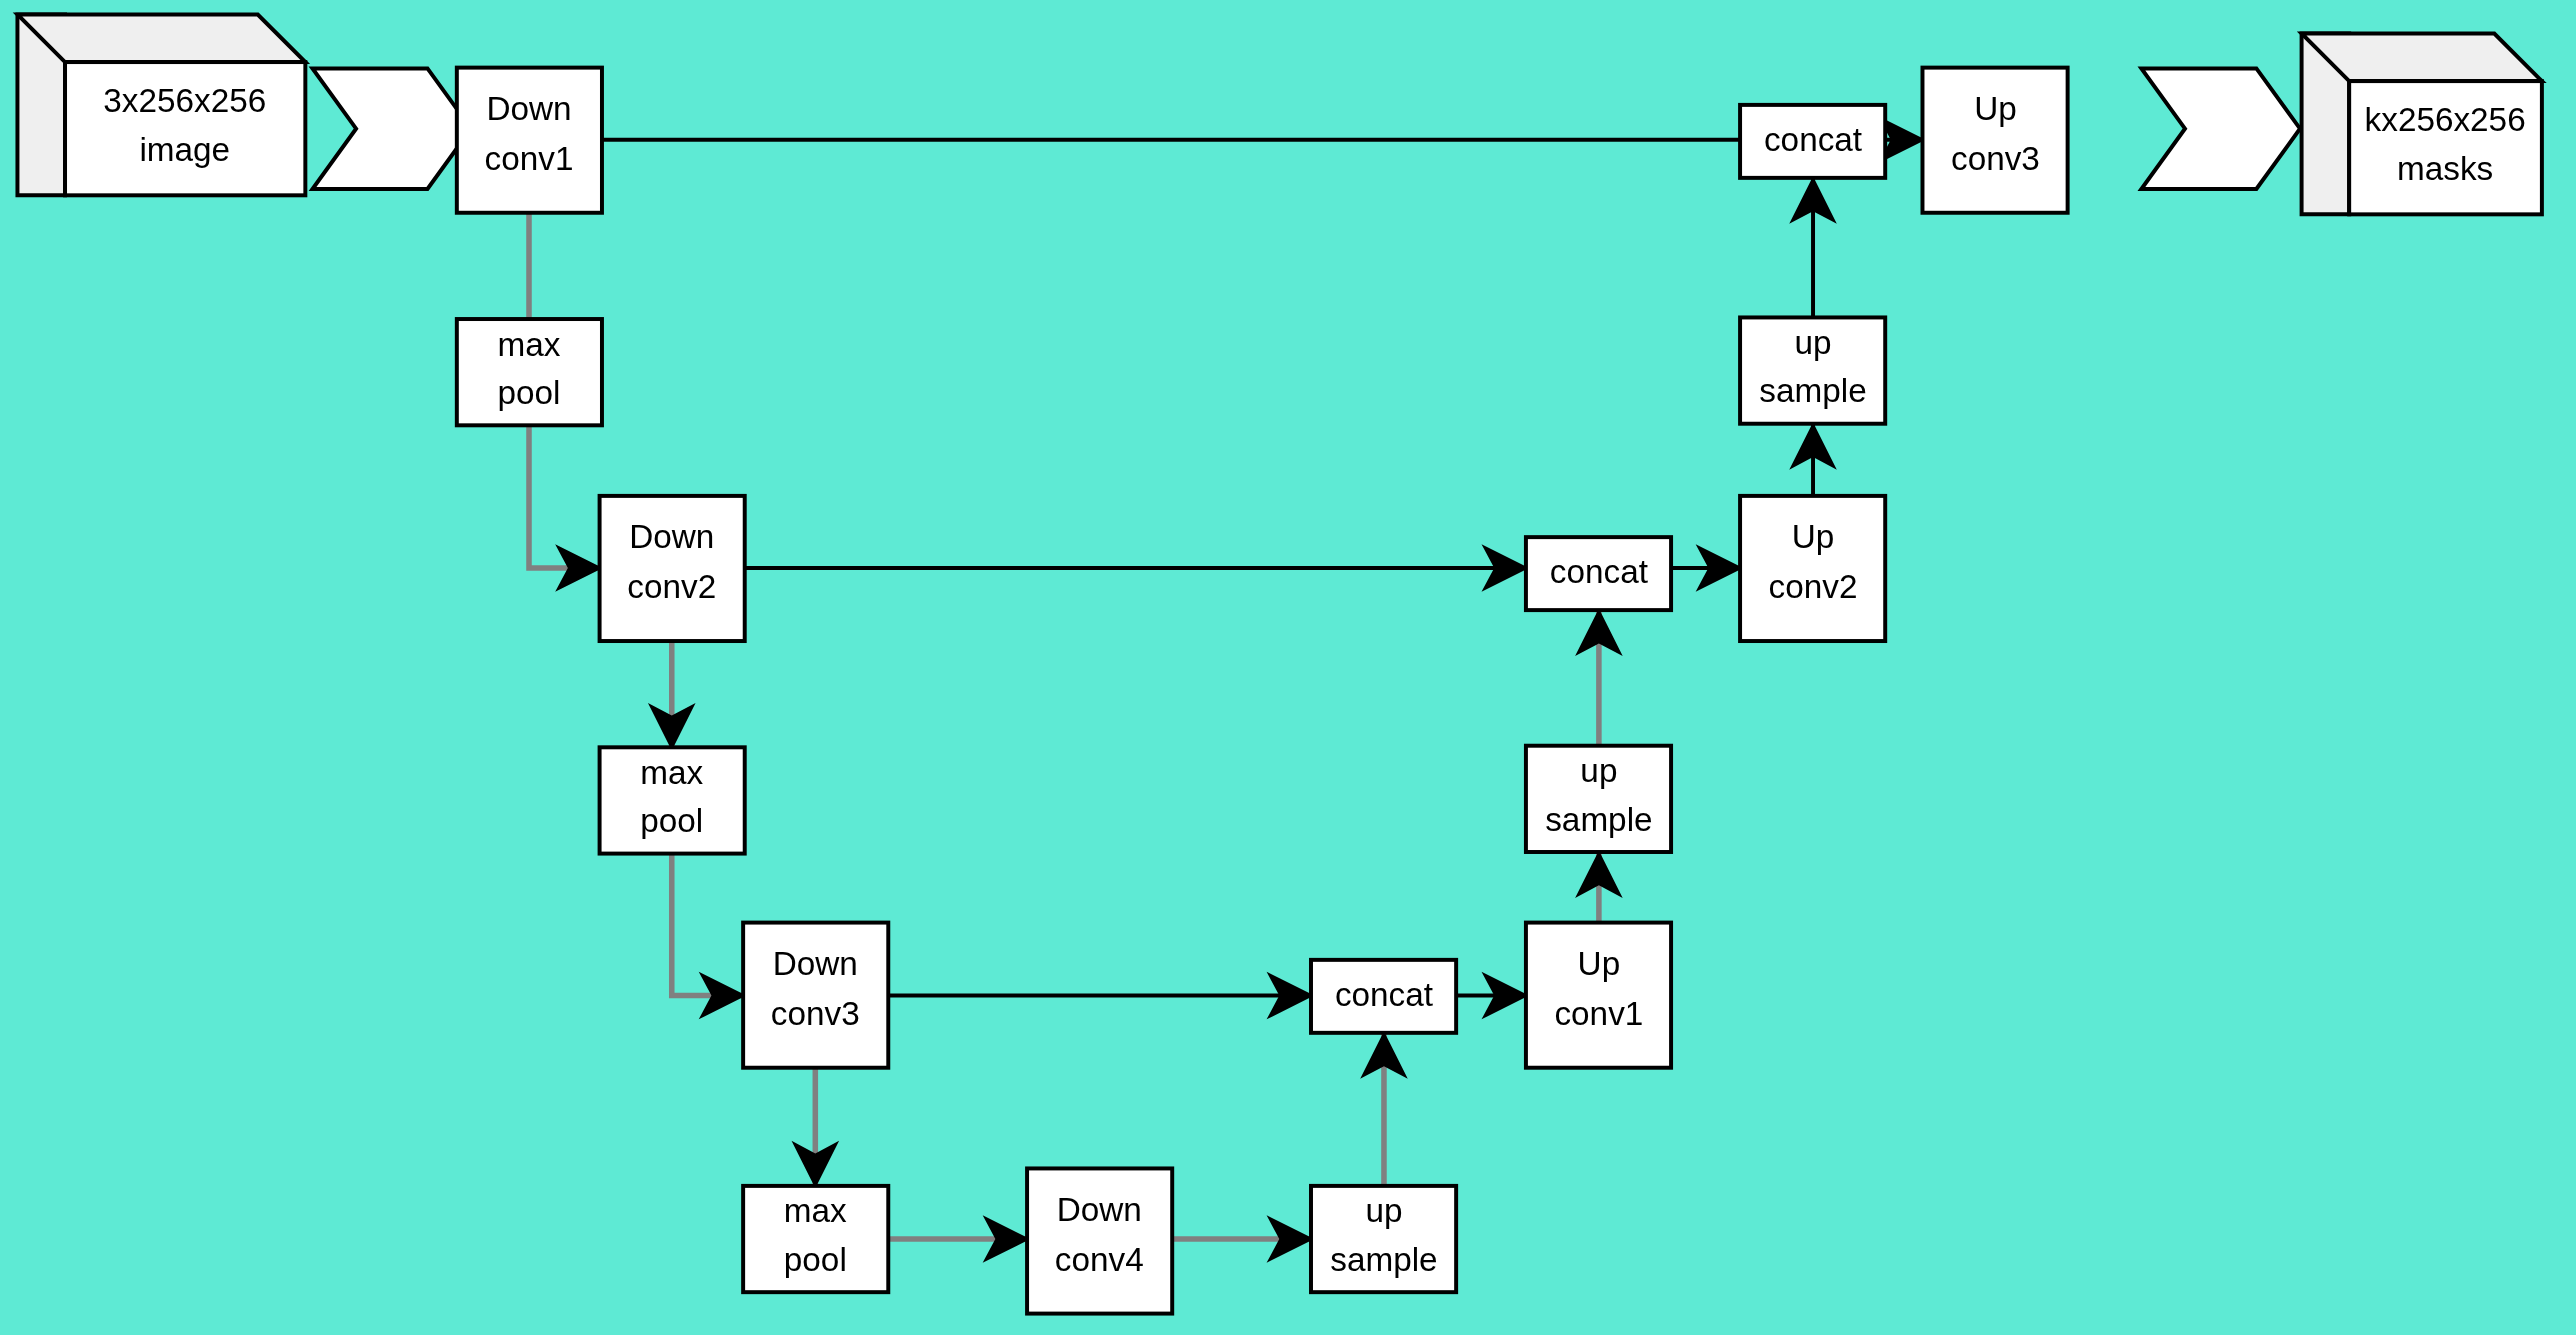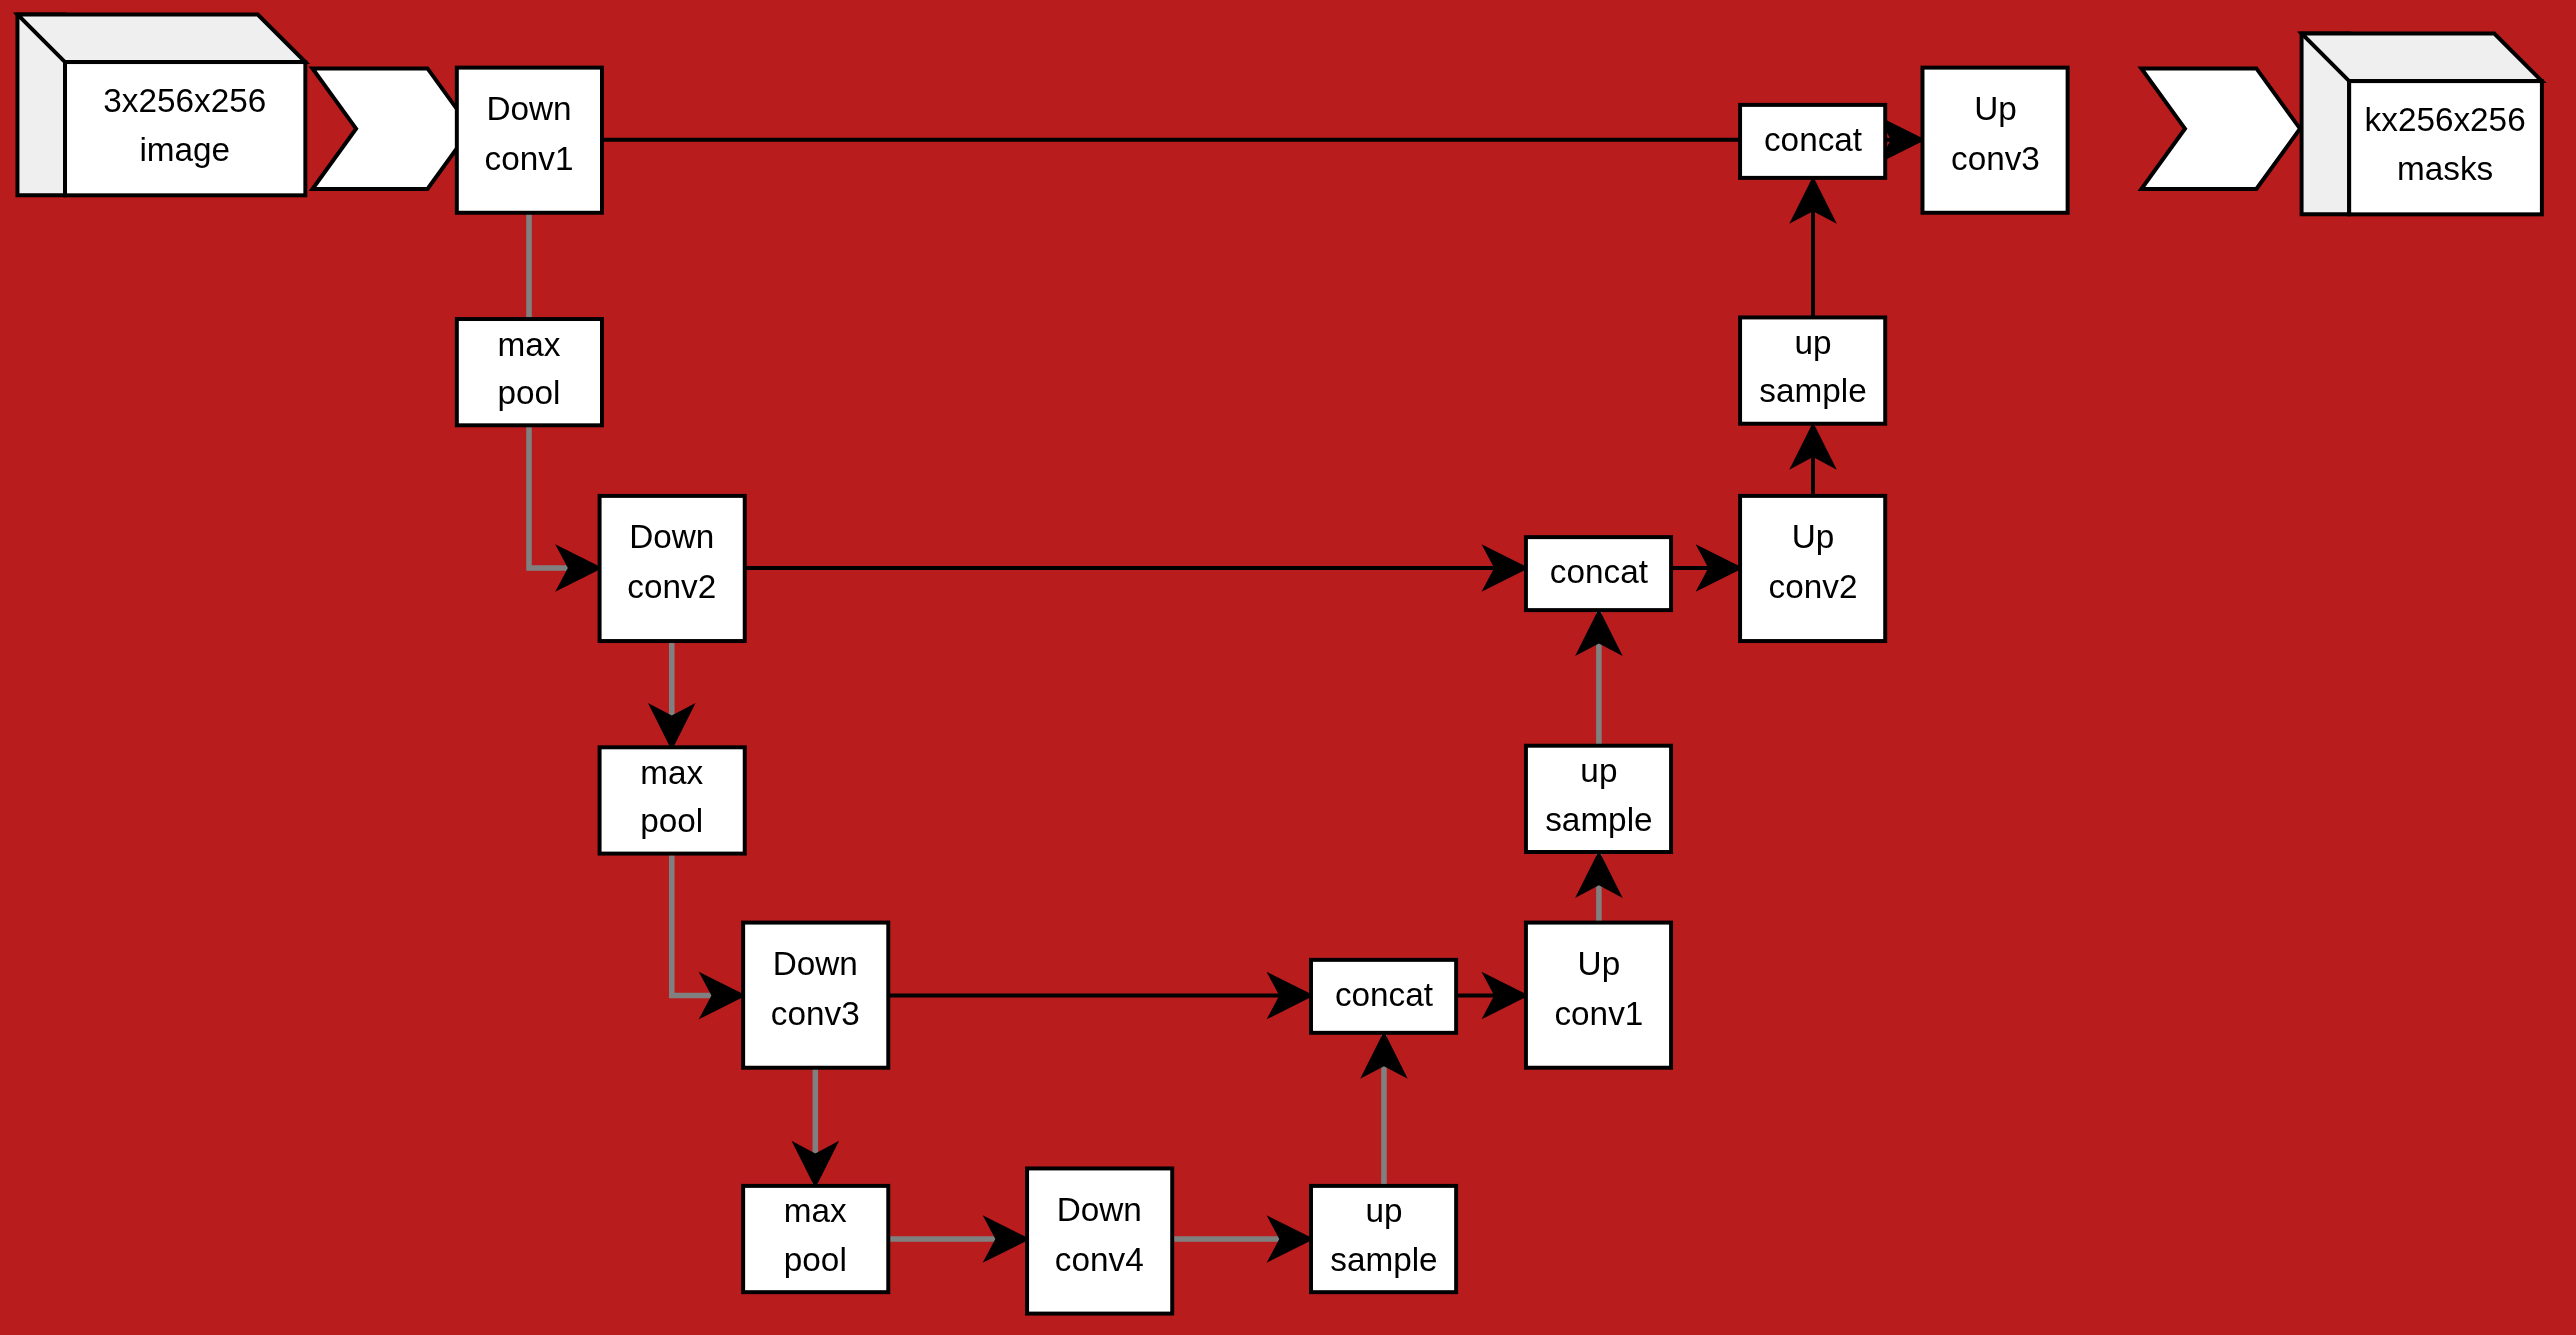--- a/index.html
+++ b/index.html
@@ -4,21 +4,21 @@
 <style>
   html, body {
     margin: 0;
     padding: 0;
     background: #ffffff;
   }
   #canvas {
     position: relative;
     width: 2576px;
     height: 1336px;
-    background: #b91c1c;
+    background: #5eead4;
     font-family: "Liberation Sans", sans-serif;
   }
   svg#diagram {
     position: absolute;
     left: 0;
     top: 0;
     width: 2576px;
     height: 1336px;
     display: block;
   }

